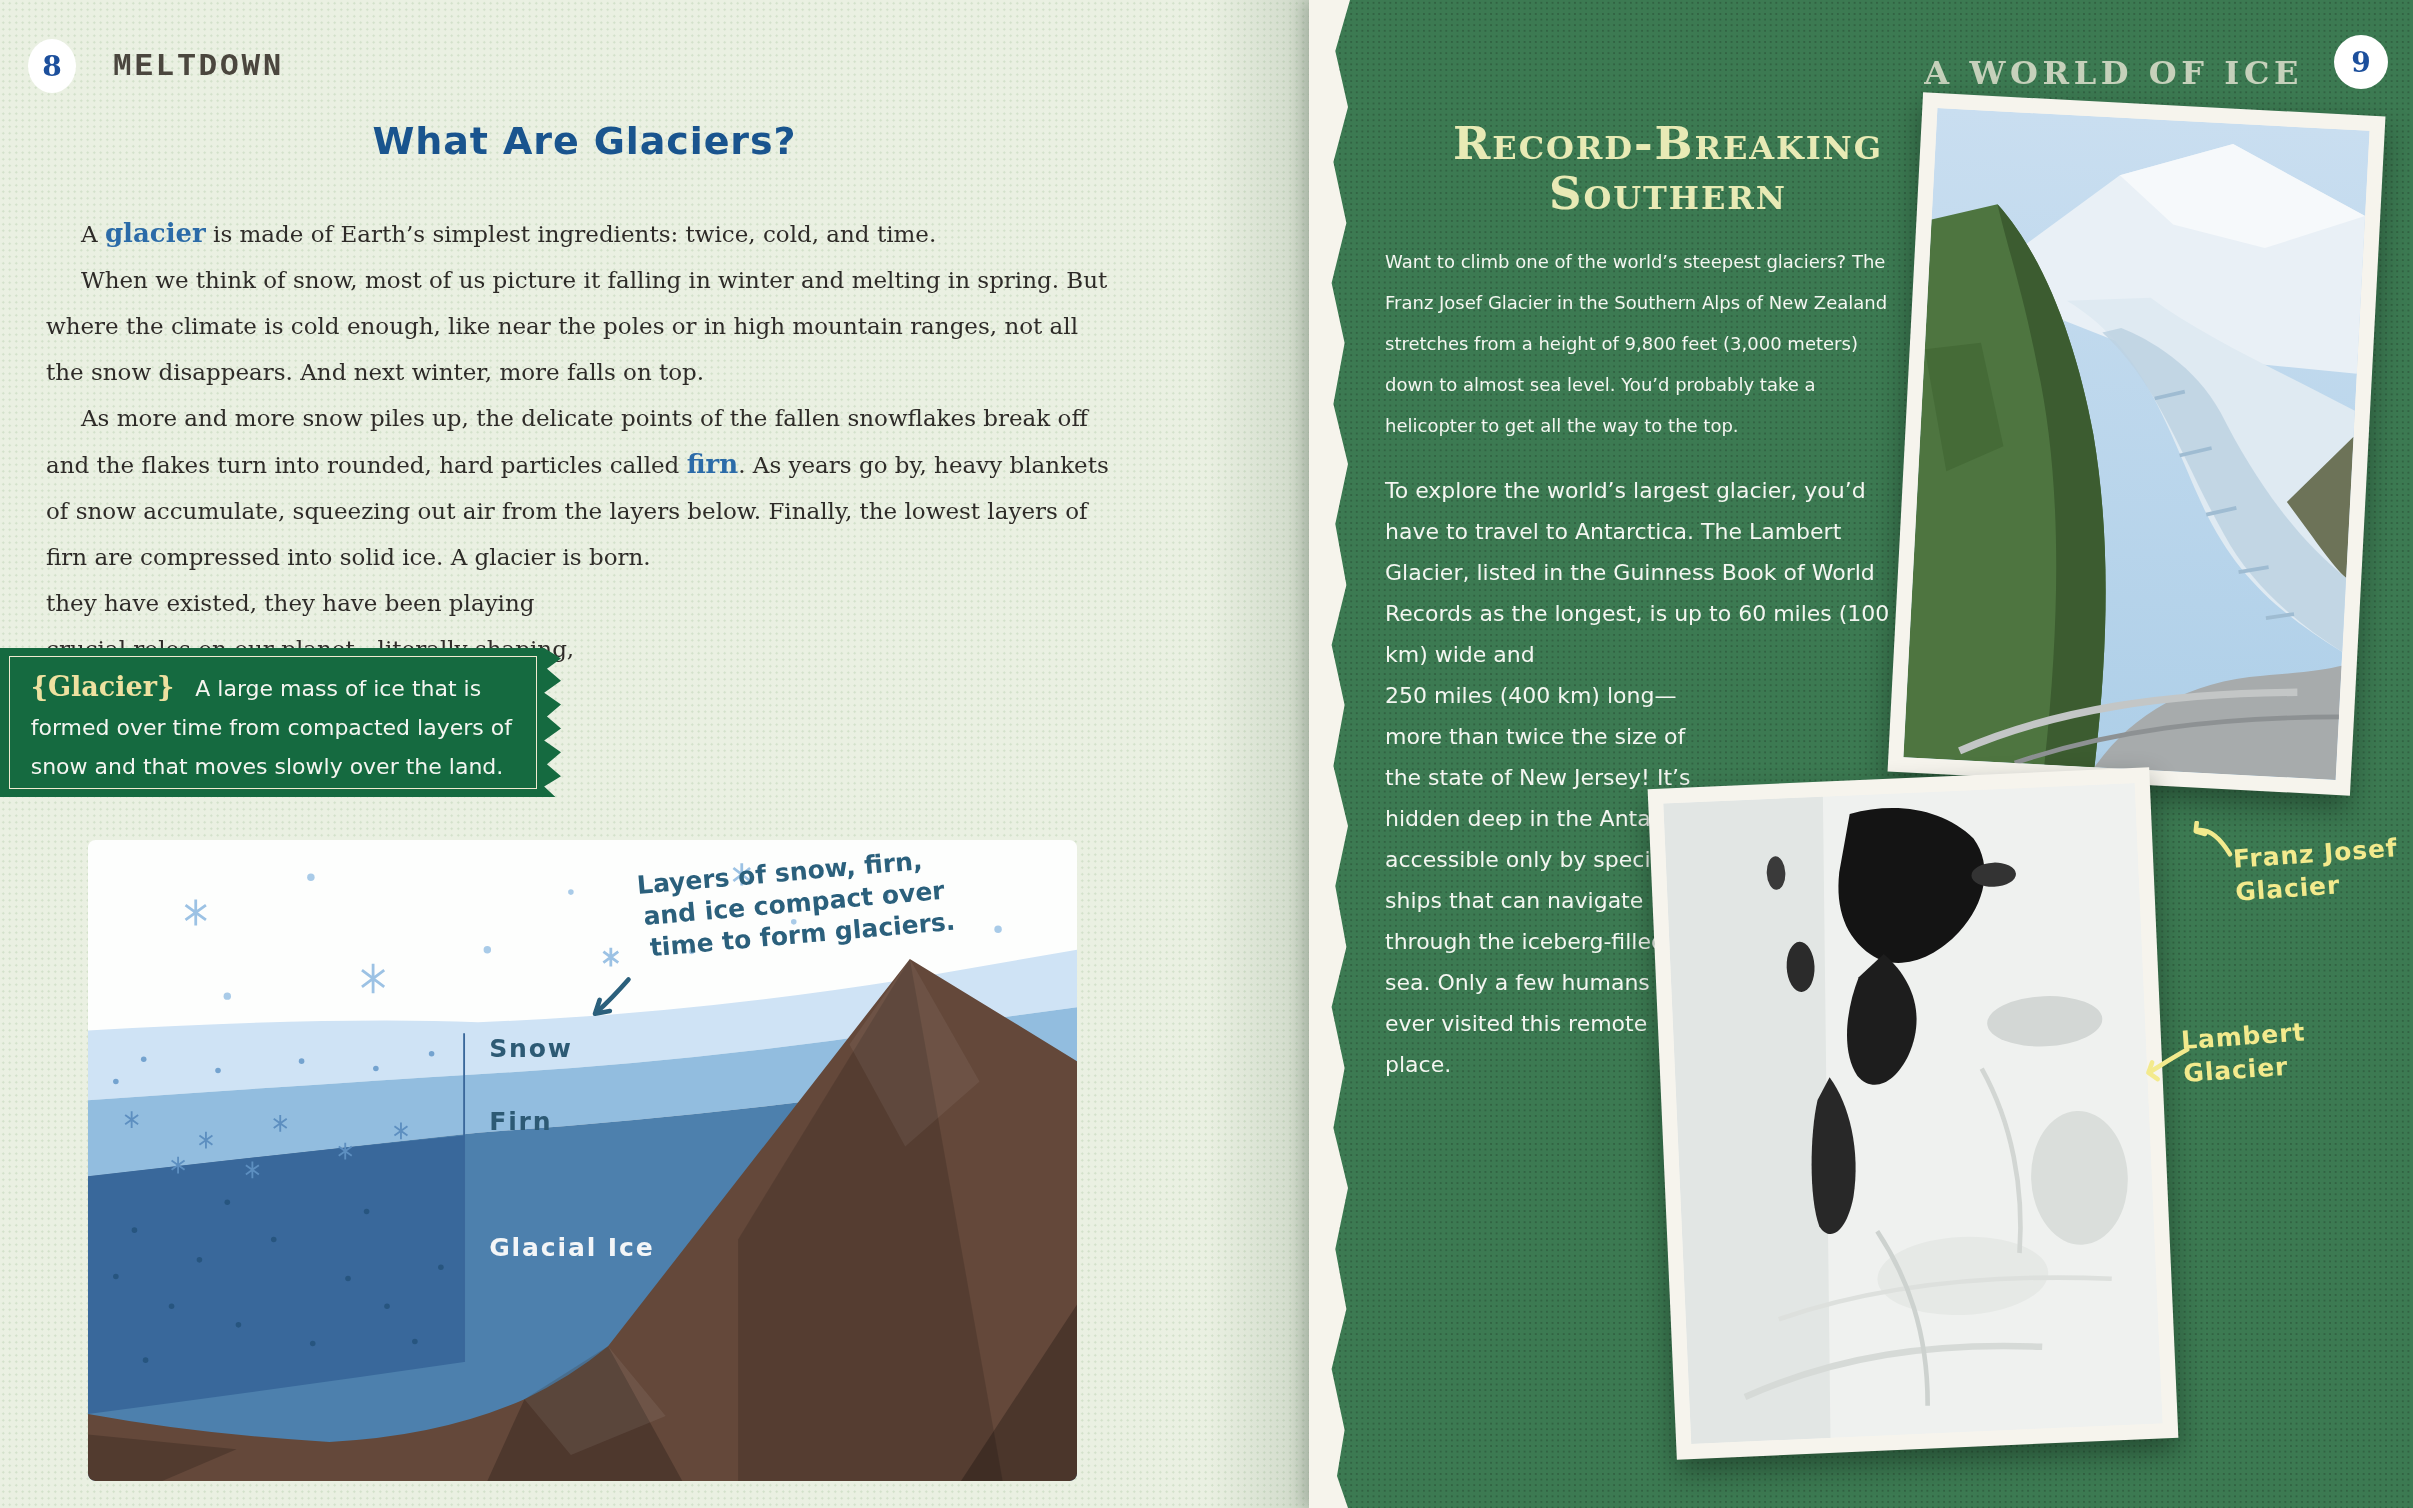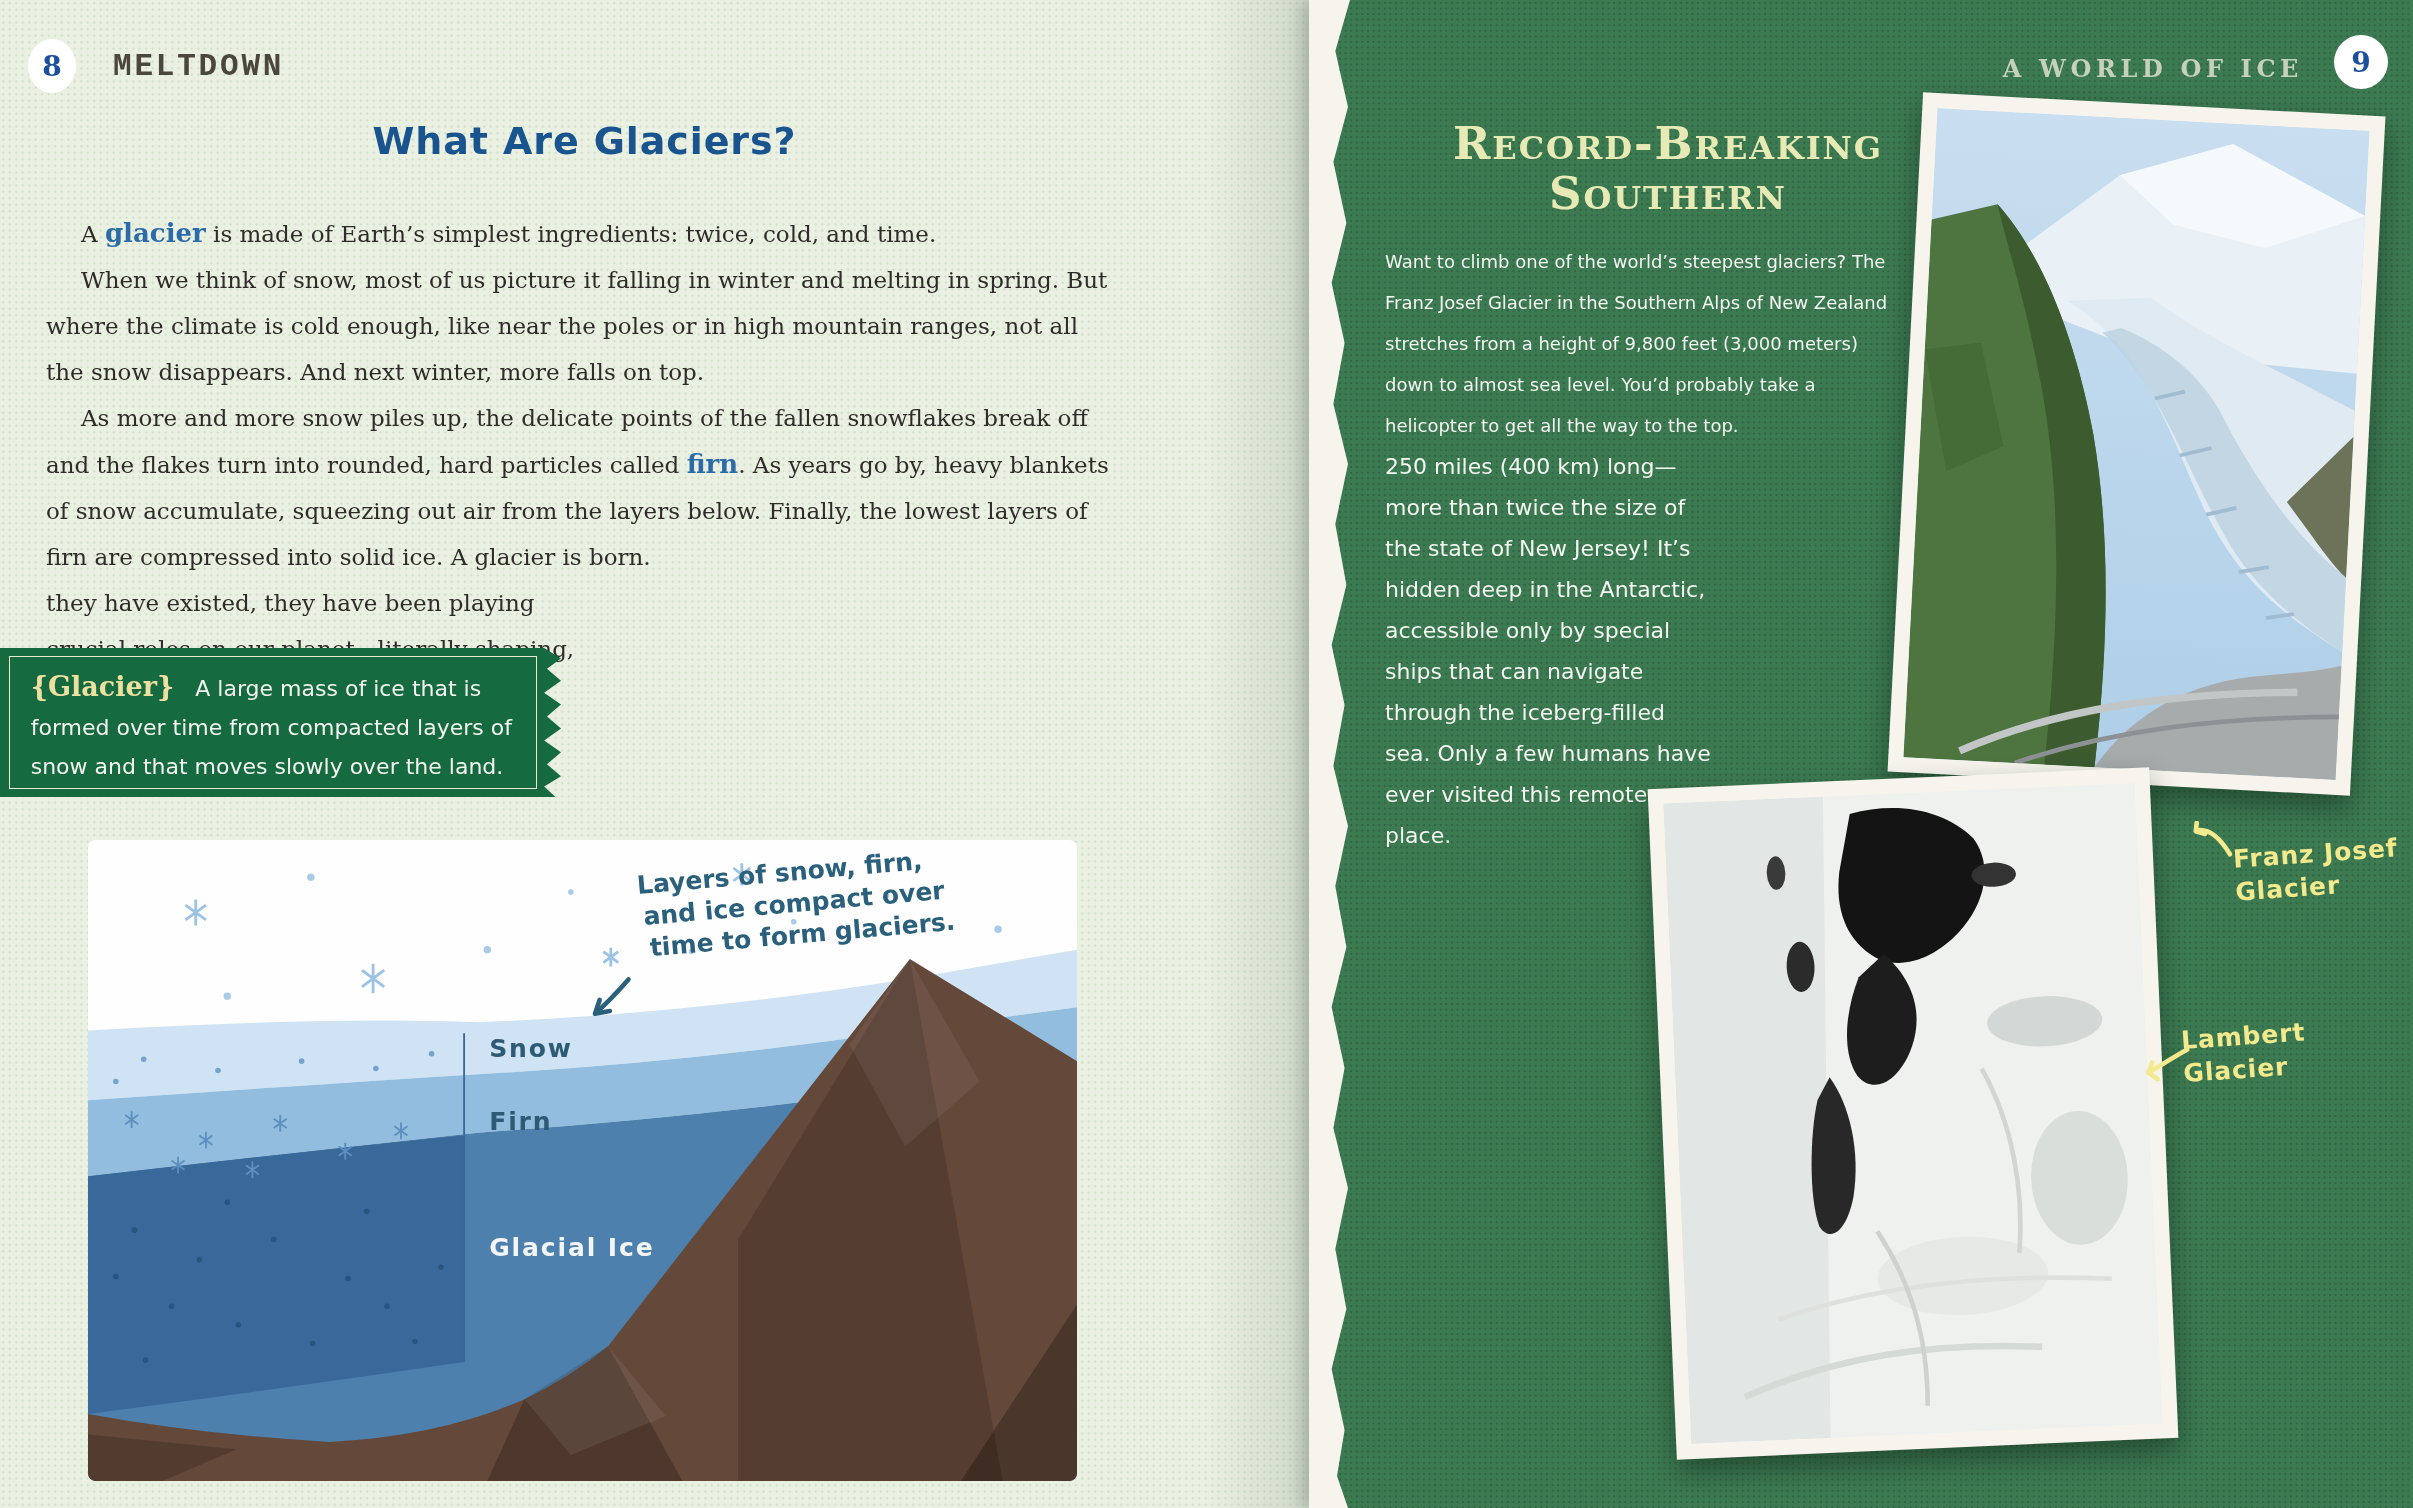--- a/index.html
+++ b/index.html
@@ -39,21 +39,21 @@
   .gutter-strip{position:absolute;left:1309px;top:0;width:43px;height:1508px;background:#f6f4ec;
     box-shadow:-7.4px 0 15px rgba(50,70,55,.25);}
 
   
   .page-right{position:absolute;left:1326px;top:0;width:1088px;height:1508px;
     background-color:#3c7a52;
     background-image:radial-gradient(rgba(25,45,30,.30) 0.9px,transparent 1.2px);
     background-size:5.6px 5.6px;
     clip-path:polygon(24px 0,9.3px 51px,22px 107px,7.4px 162px,20.4px 223px,5.6px 283px,18.6px 343px,7.4px 404px,22px 464px,9.3px 524px,20.4px 585px,5.6px 645px,18.6px 705px,7.4px 766px,22px 826px,9.3px 886px,20.4px 947px,5.6px 1007px,18.6px 1068px,7.4px 1128px,22px 1188px,9.3px 1249px,20.4px 1309px,5.6px 1369px,18.6px 1430px,11px 1476px,22px 1508px,1088px 1508px,1088px 0);}
   .right-header-title{position:absolute;top:54px;right:111px;
-    font-family:"DejaVu Serif",serif;font-weight:bold;font-size:24px;letter-spacing:4.6px;color:#c6d1bb;}
+    font-family:"DejaVu Serif",serif;font-weight:bold;font-size:32px;letter-spacing:4.6px;color:#c6d1bb;}
   .badge-right{position:absolute;top:35px;left:1008px;width:54px;height:54px;border-radius:50%;background:#ffffff;
     display:flex;align-items:center;justify-content:center;
     font-family:"DejaVu Serif",serif;font-weight:bold;font-size:28px;color:#1c4f9c;}
   .right-col{position:absolute;left:59px;top:119px;width:566px;z-index:2;
     font-family:"DejaVu Sans",sans-serif;color:#f4f6f1;}
   .rb-heading{margin:0;font-family:"DejaVu Serif",serif;font-weight:bold;font-variant:small-caps;
     font-size:45px;line-height:50px;letter-spacing:1.9px;color:#e8eab5;text-align:center;}
   .right-col .p1{margin:22px 0 0;width:520px;font-size:18px;line-height:41px;}
   .right-col .p2w{margin:24px 0 0;width:520px;font-size:22px;line-height:41px;}
   .right-col .p2n{margin:0;width:329px;font-size:22px;line-height:41px;}
@@ -188,20 +188,21 @@
   <div class="page-right">
 
     <div class="right-header-title">A WORLD OF ICE</div>
     <div class="badge-right">
       <span>9</span>
     </div>
 
     <div class="right-col">
       <h2 class="rb-heading"><span>Record-Breaking</span><br><span>Southern</span></h2>
       <p class="p1">Want to climb one of the world’s steepest glaciers? The Franz Josef Glacier in the Southern Alps of New Zealand stretches from a height of 9,800 feet (3,000 meters) down to almost sea level. You’d probably take a helicopter to get all the way to the top.</p>
+      <p class="p2w">To explore the world’s largest glacier, you’d have to travel to Antarctica. The Lambert Glacier, listed in the Guinness Book of World Records as the longest, is up to 60 miles (100 km) wide and</p>
       <p class="p2n">250 miles (400 km) long—more than twice the size of the state of New Jersey! It’s hidden deep in the Antarctic, accessible only by special ships that can navigate through the iceberg-filled sea. Only a few humans have ever visited this remote place.</p>
     </div>
 
     <div class="photo photo-franz">
       <svg width="433" height="650" viewBox="0 0 466 700">
         <defs>
           <linearGradient id="sky1" x1="0" y1="0" x2="0" y2="1">
             <stop offset="0" stop-color="#c9def0"></stop>
               <stop offset="1" stop-color="#aecfe8"></stop>
           </linearGradient>

